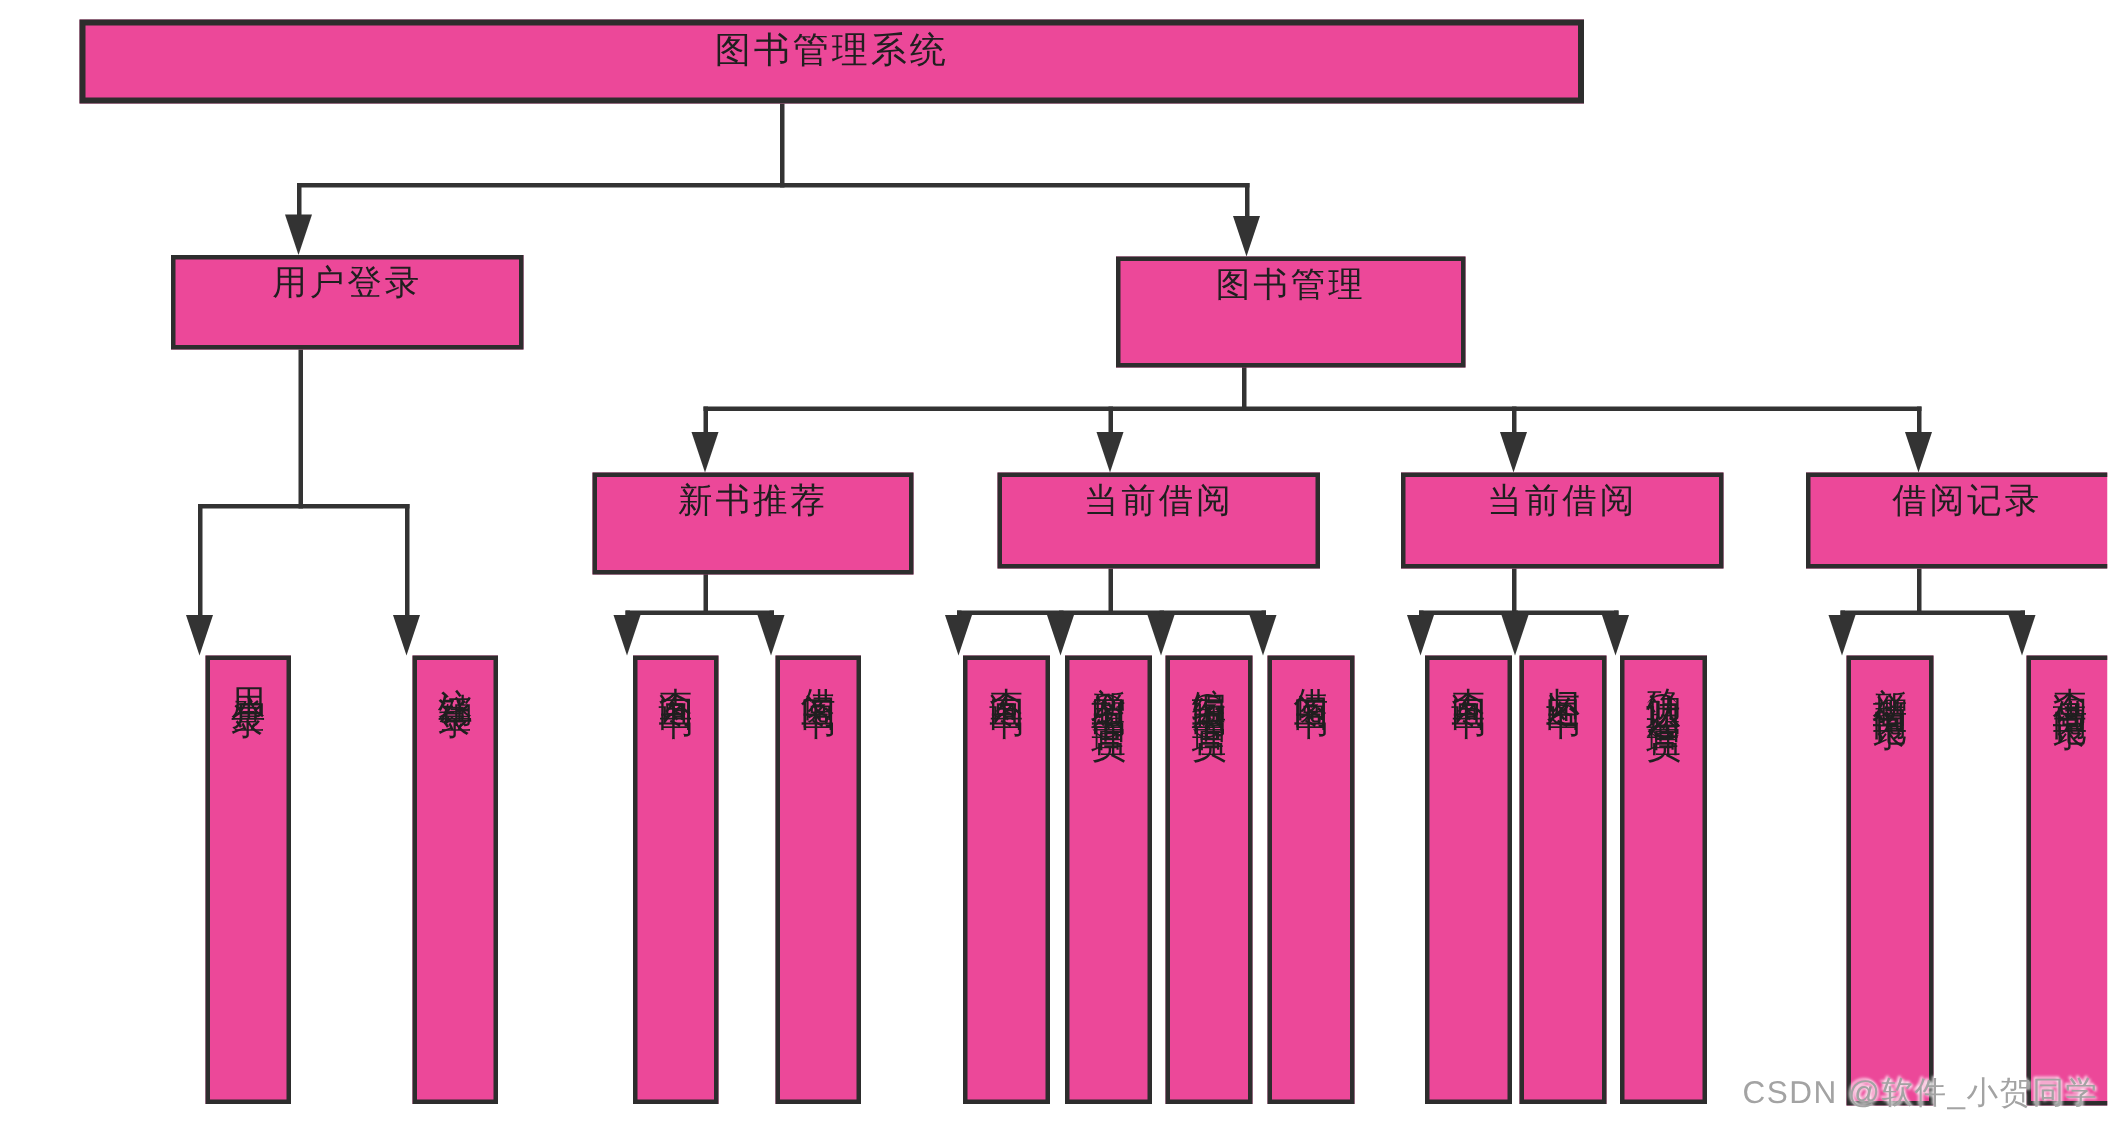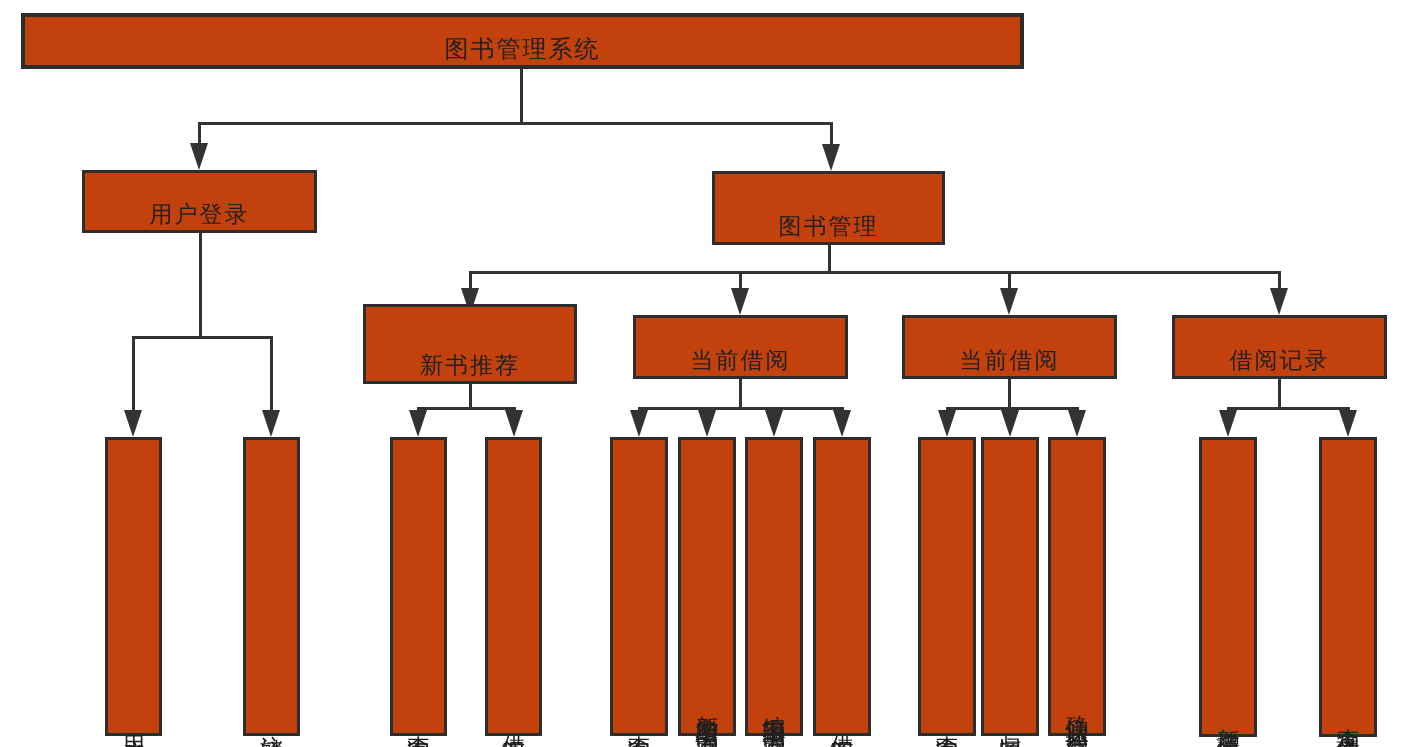--- a/index.html
+++ b/index.html
@@ -8,23 +8,24 @@
   }
   html,body{margin:0;padding:0;background:#fff;}
   #canvas{
     position:relative; width:1405px; height:747px;
     background:var(--bg); overflow:hidden;
     font-family:"Liberation Sans", sans-serif;
     color:var(--text);
   }
   .box{
     position:absolute; box-sizing:border-box;
-    border:3px solid var(--border); background:#c2410c;
-    display:flex; align-items:flex-end; justify-content:center;
+    border:3px solid var(--border); background:#ec4899;
+    display:flex; align-items:flex-start; justify-content:center;
     z-index:2;
+    margin-left:32px;
   }
   .box.root{border-width:4px;}
   .box .lbl{font-size:23px; letter-spacing:2px; white-space:nowrap;}
   .box.root .lbl{font-size:24px;}
   .box.leaf .lbl{
     writing-mode:vertical-rl; text-orientation:mixed;
     font-size:23px; letter-spacing:4px; white-space:normal;
     line-height:1;
   }
   .seg{position:absolute; background:var(--line); z-index:1;}
@@ -50,21 +51,21 @@
     <span class="lbl">图书管理系统</span>
   </div>
 
   <div class="box" style="left:82px;top:170px;width:235px;height:63px">
     <span class="lbl">用户登录</span>
   </div>
   <div class="box" style="left:712px;top:171px;width:233px;height:74px">
     <span class="lbl">图书管理</span>
   </div>
 
-  <div class="box" style="left:363px;top:304px;width:214px;height:80px">
+  <div class="box" style="left:363px;top:315px;width:214px;height:68px">
     <span class="lbl">新书推荐</span>
   </div>
   <div class="box" style="left:633px;top:315px;width:215px;height:64px">
     <span class="lbl">当前借阅</span>
   </div>
   <div class="box" style="left:902px;top:315px;width:215px;height:64px">
     <span class="lbl">当前借阅</span>
   </div>
   <div class="box" style="left:1172px;top:315px;width:215px;height:64px">
     <span class="lbl">借阅记录</span>
@@ -162,13 +163,14 @@
       <div class="seg" style="left: 1075.5px; top: 407px; width: 3px; height: 7px;"></div>
       <div class="arrow" style="left: 1068px; top: 410px;"></div>
       <div class="seg" style="left: 1277.5px; top: 379px; width: 3px; height: 31px;"></div>
       <div class="seg" style="left: 1226.5px; top: 407px; width: 123px; height: 3px;"></div>
       <div class="seg" style="left: 1226.5px; top: 407px; width: 3px; height: 7px;"></div>
       <div class="arrow" style="left: 1219px; top: 410px;"></div>
       <div class="seg" style="left: 1346.5px; top: 407px; width: 3px; height: 7px;"></div>
       <div class="arrow" style="left: 1339px; top: 410px;"></div>
     </div>
 
+  <div id="watermark">CSDN @软件_小贺同学</div>
 </div>
 
 </body></html>

